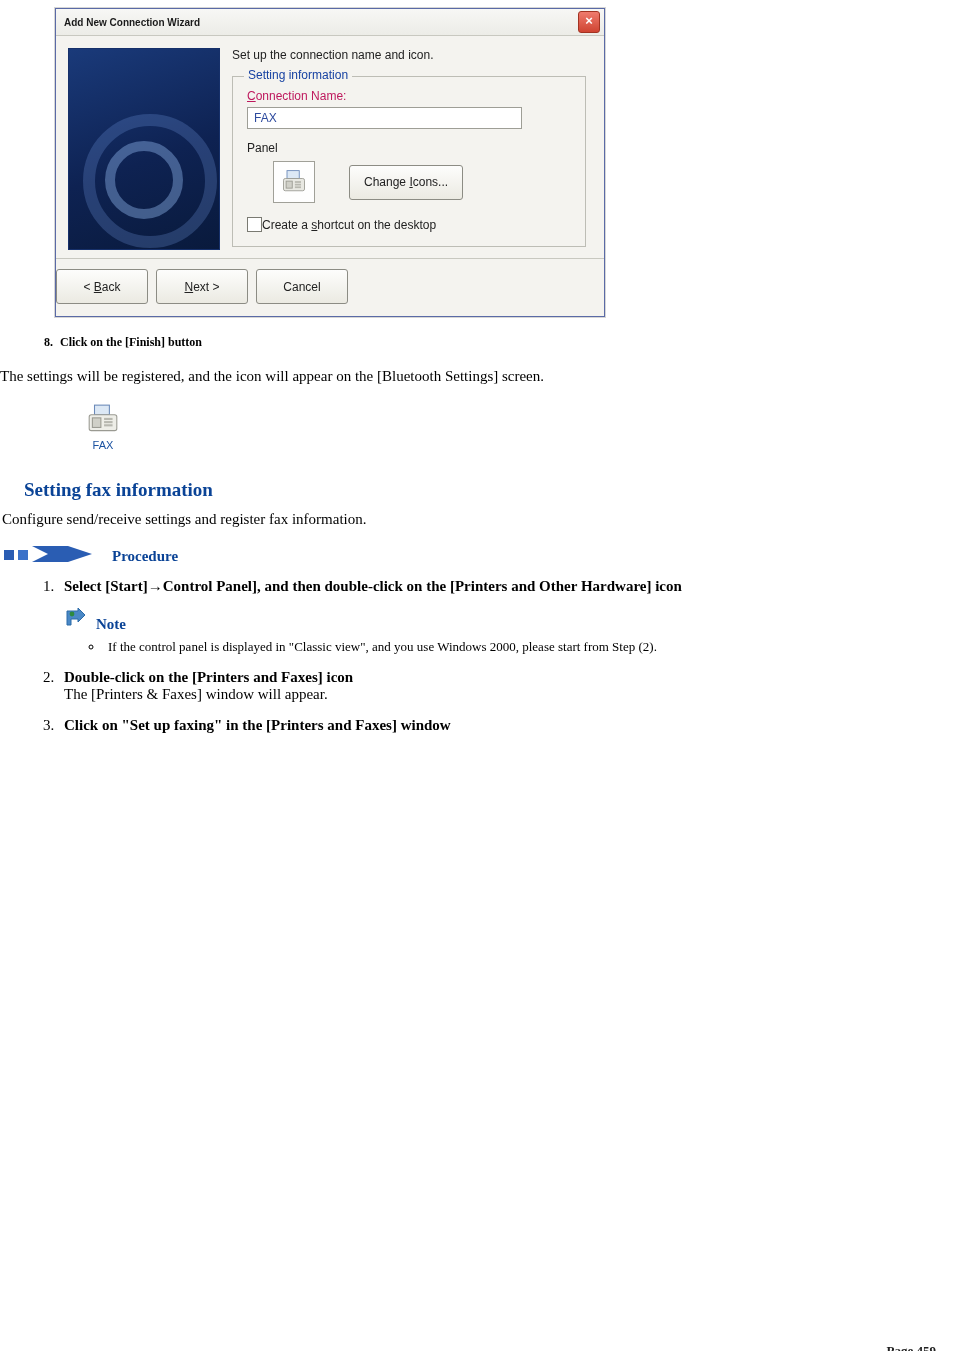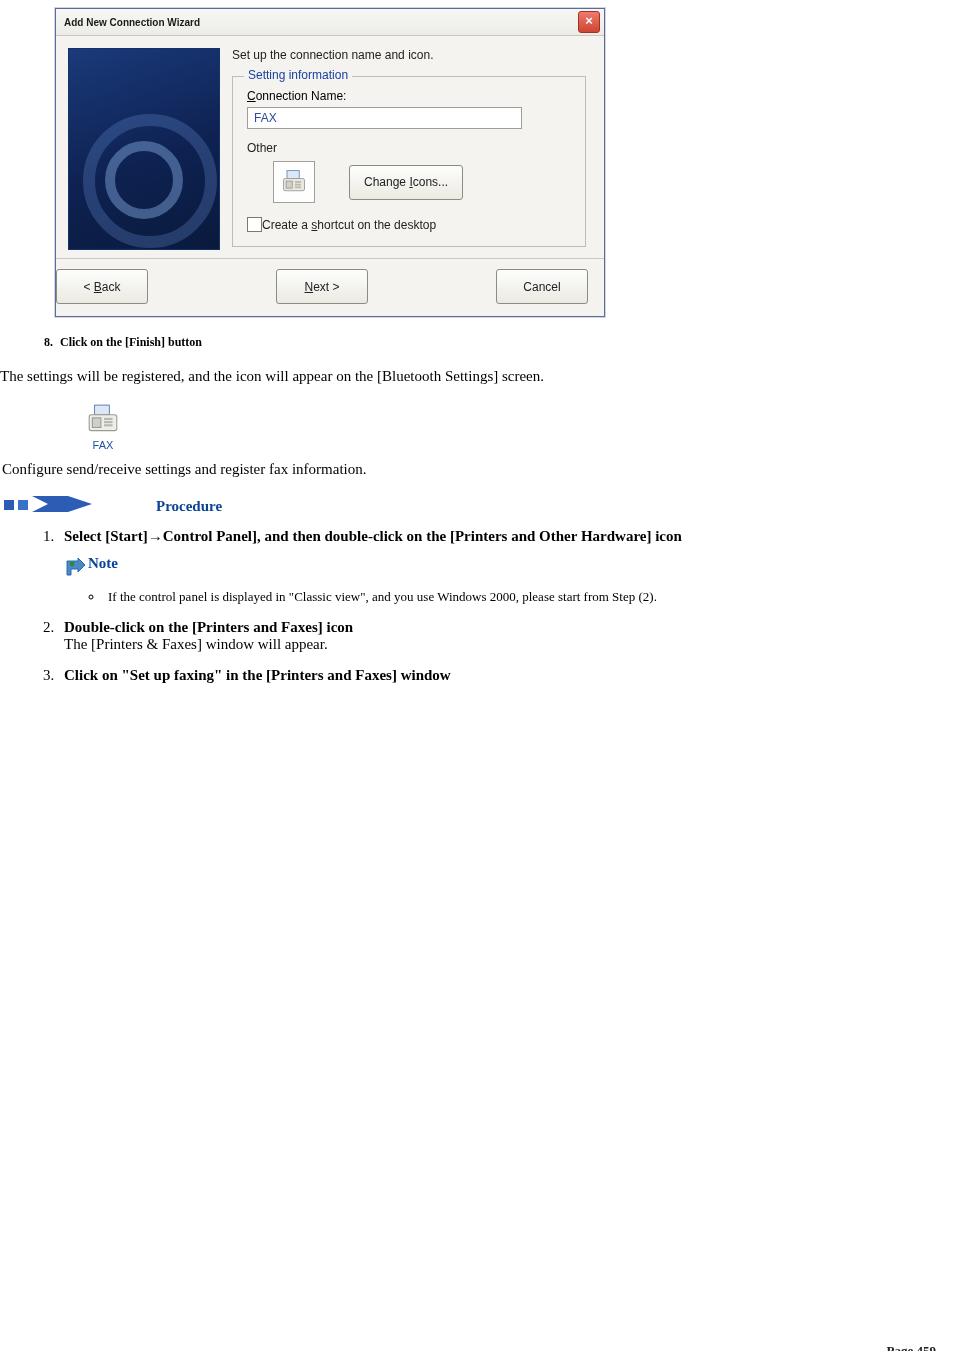--- a/index.html
+++ b/index.html
@@ -108,21 +108,21 @@
     top: -9px;
     left: 11px;
     background: #f4f3ef;
     padding: 0 4px;
     color: #1742a2;
     font-size: 12px;
   }
   .field-label {
     display: block;
     margin-bottom: 4px;
-    color: #000000;
+    color: #be185d;
   }
   .text-input {
     width: 275px;
     height: 22px;
     border: 1px solid #9e9e96;
     background: #fff;
     font-family: Tahoma, Arial, sans-serif;
     font-size: 12px;
     padding: 2px 6px;
     color: #2E4B9E;
@@ -166,21 +166,21 @@
     width: 13px; height: 13px;
     border: 1px solid #7a7a72;
     background: #fff;
   }
 
   .footer-bar {
     border-top: 1px solid #c8c8c0;
     background: #f4f3ef;
     padding: 10px 16px 12px 0;
     display: flex;
-    justify-content: space-between;
+    justify-content: flex-start;
     gap: 8px;
   }
 
   
   .doc-text {
     font-family: "Times New Roman", Times, serif;
   }
   .indent1 { margin-left: 80px; }
   .indent2 { margin-left: 54px; }
   .para { margin: 18px 0; font-size: 15px; }
@@ -218,38 +218,38 @@
   .procedure-row {
     display: flex;
     align-items: center;
     gap: 20px;
     margin: 14px 0 0 4px;
   }
   .procedure-label {
     color: #0a4396;
     font-weight: bold;
     font-size: 15px;
-    margin-left: 44px;
   }
   .arrow-graphic svg { width: 88px; height: 24px; }
 
   ol.proc-list {
     margin: 4px 0 0 28px;
     padding-left: 30px;
     font-size: 15px;
   }
   ol.proc-list > li {
     margin: 8px 0 14px 0;
     padding-left: 6px;
   }
   ol.proc-list > li .step-bold { font-weight: bold; }
 
   .note-row {
     display: flex;
-    align-items: flex-start;
+    align-items: flex-end;
+    gap: 8px;
     margin: 10px 12px 4px 0;
   }
   .note-label { color: #0a4396; font-weight: bold; font-size: 15px; }
   .note-icon svg { width: 24px; height: 24px; }
 
   ul.circle-list {
     list-style-type: circle;
     margin: 6px 0 8px 20px;
     padding-left: 20px;
   }
@@ -281,21 +281,21 @@
       <div class="side-image">
         <div class="side-swirl"></div>
         <div class="side-swirl2"></div>
       </div>
       <div class="form-area">
         <div class="form-text">Set up the connection name and icon.</div>
         <div class="groupbox">
           <span class="groupbox-legend">Setting information</span>
           <span class="field-label"><span style="text-decoration:underline">C</span>onnection Name:</span>
           <input type="text" class="text-input" value="FAX" style="">
-          <div style="margin-top:12px;">Other</div>
+          <div style="margin-top:12px;">Panel</div>
           <div class="icon-row">
             <div class="icon-preview">
               <svg viewBox="0 0 32 32">
                 <rect x="8" y="3" width="14" height="9" fill="#dce8f5" stroke="#6a89b8"></rect>
                 <rect x="4" y="12" width="24" height="14" rx="2" fill="#e8e8e2" stroke="#9a9a92"></rect>
                 <rect x="7" y="15" width="7" height="8" fill="#d0d0c8" stroke="#9a9a92"></rect>
                 <rect x="17" y="15" width="7" height="2" fill="#b8b8b0"></rect>
                 <rect x="17" y="18" width="7" height="2" fill="#b8b8b0"></rect>
                 <rect x="17" y="21" width="7" height="2" fill="#b8b8b0"></rect>
               </svg>
@@ -331,20 +331,21 @@
         <rect x="8" y="2" width="14" height="9" fill="#dce8f5" stroke="#6a89b8"></rect>
         <rect x="3" y="11" width="26" height="15" rx="2" fill="#eeeee8" stroke="#9a9a92"></rect>
         <rect x="6" y="14" width="8" height="9" fill="#d0d0c8" stroke="#9a9a92"></rect>
         <rect x="17" y="14" width="8" height="2" fill="#b8b8b0"></rect>
         <rect x="17" y="17" width="8" height="2" fill="#b8b8b0"></rect>
         <rect x="17" y="20" width="8" height="2" fill="#b8b8b0"></rect>
       </svg>
       <div>FAX</div>
     </div>
 
+    <h2 class="section-head">Setting fax information</h2>
     <p class="plain-para">Configure send/receive settings and register fax information.</p>
 
     <div class="procedure-row">
       <span class="arrow-graphic">
         <svg viewBox="0 0 88 24">
           <rect x="0" y="8" width="10" height="10" fill="#2a5db3"></rect>
           <rect x="14" y="8" width="10" height="10" fill="#3b72c9"></rect>
           <polygon points="28,4 64,4 88,12 64,20 28,20 44,12" fill="#2a5db3"></polygon>
         </svg>
       </span>

